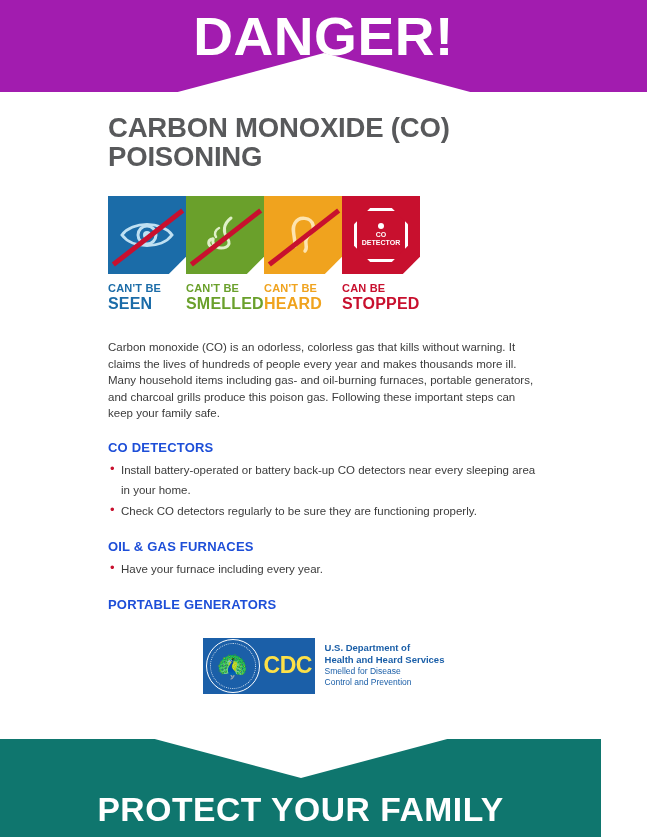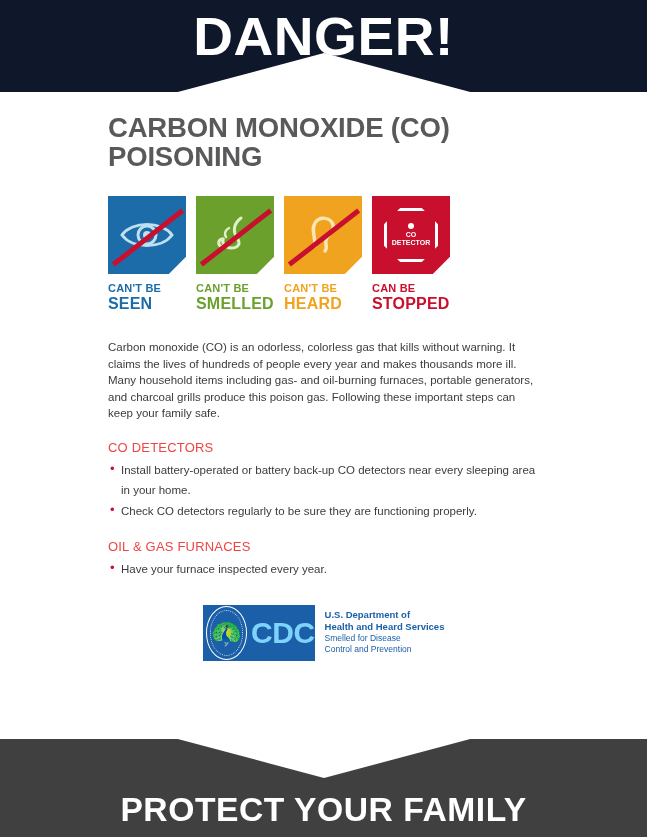--- a/index.html
+++ b/index.html
@@ -13,21 +13,21 @@
     font-family: "Liberation Sans", sans-serif;
     color: #333333;
     overflow: hidden;
     position: relative;
   }
 
   
   .top-banner {
     position: relative;
     height: 92px;
-    background: #0f172a;
+    background: #a21caf;
     overflow: hidden;
   }
   .top-banner .notch {
     position: absolute;
     left: 50%;
     transform: translateX(-50%);
     bottom: -1px;
     width: 0;
     height: 0;
     border-left: 150px solid transparent;
@@ -62,21 +62,20 @@
     letter-spacing: -0.2px;
     text-transform: uppercase;
     font-family: "Liberation Sans Narrow", "Liberation Sans", sans-serif;
     transform: scaleX(1.02);
     transform-origin: left center;
   }
 
   
   .icon-row {
     display: flex;
-    gap: 10px;
     margin-top: 24px;
   }
   .icon-block {
     width: 78px;
     text-align: left;
   }
   .badge {
     position: relative;
     width: 78px;
     height: 78px;
@@ -154,24 +153,24 @@
     margin: 26px 0 0 0;
     font-size: 11.5px;
     line-height: 16.5px;
     color: #3b3b3b;
   }
 
   
   .section { margin-top: 18px; }
   .section h2 {
     margin: 0 0 5px 0;
-    color: #ef4444;
+    color: #1d4ed8;
     font-size: 13px;
     line-height: 15px;
-    font-weight: normal;
+    font-weight: bold;
     letter-spacing: 0.2px;
     text-transform: uppercase;
     font-family: "Liberation Sans Narrow", "Liberation Sans", sans-serif;
   }
   ul.bullets {
     margin: 0;
     padding: 0;
     list-style: none;
   }
   ul.bullets li {
@@ -224,22 +223,22 @@
     line-height: 26px;
     font-family: "DejaVu Sans", sans-serif;
   }
   .logo-seal .ring-text {
     position: absolute;
     inset: 3px;
     border-radius: 50%;
     border: 0.5px dotted rgba(255,255,255,0.8);
   }
   .logo-cdc {
-    color: #7dd3fc;
-    font-size: 30px;
+    color: #fde047;
+    font-size: 23px;
     line-height: 23px;
     font-weight: bold;
     letter-spacing: -0.5px;
     margin-left: 4px;
     font-family: "Liberation Sans", sans-serif;
   }
   .logo-text {
     padding-top: 4px;
   }
   .logo-text .l1 {
@@ -252,23 +251,23 @@
     font-size: 8.5px;
     line-height: 11px;
     color: #1b5fa8;
   }
 
   
   .bottom-banner {
     position: absolute;
     left: 0;
     bottom: 0;
-    width: 647px;
+    width: 601px;
     height: 98px;
-    background: #404040;
+    background: #0f766e;
     overflow: hidden;
   }
   .bottom-banner .notch {
     position: absolute;
     left: 50%;
     transform: translateX(-50%);
     top: -1px;
     width: 0;
     height: 0;
     border-left: 150px solid transparent;
@@ -377,25 +376,26 @@
     <h2>CO Detectors</h2>
     <ul class="bullets">
       <li>Install battery-operated or battery back-up CO detectors near every sleeping area in your home.</li>
       <li>Check CO detectors regularly to be sure they are functioning properly.</li>
     </ul>
   </div>
 
   <div class="section">
     <h2>Oil &amp; Gas Furnaces</h2>
     <ul class="bullets">
-      <li>Have your furnace inspected every year.</li>
+      <li>Have your furnace including every year.</li>
     </ul>
   </div>
 
   <div class="section">
+    <h2>Portable Generators</h2>
   </div>
 
   <div class="logo-area">
     <div class="logo-mark">
       <div class="logo-seal">
         <div class="ring-text"></div>
         <div class="bird">🦚</div>
       </div>
       <div class="logo-cdc">CDC</div>
     </div>

